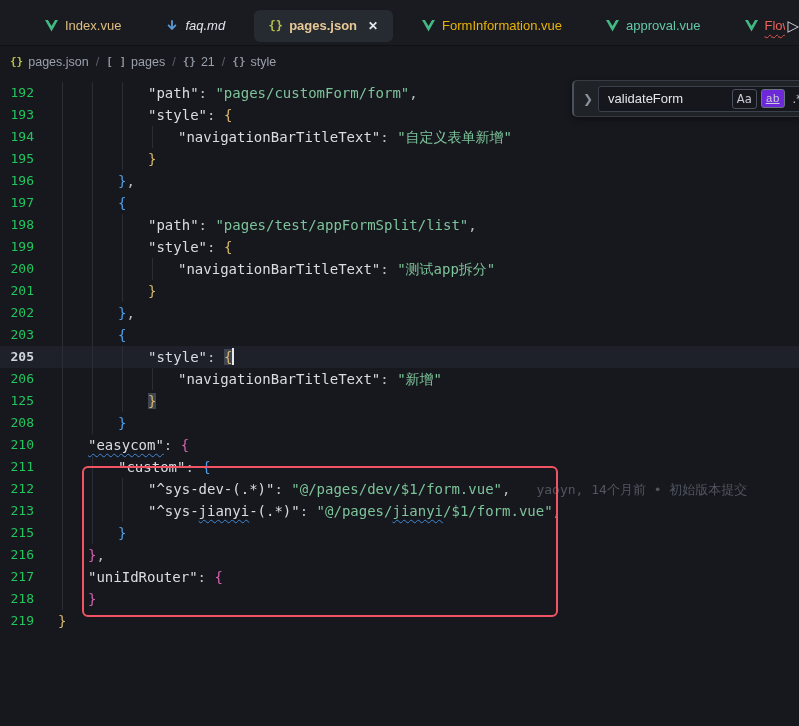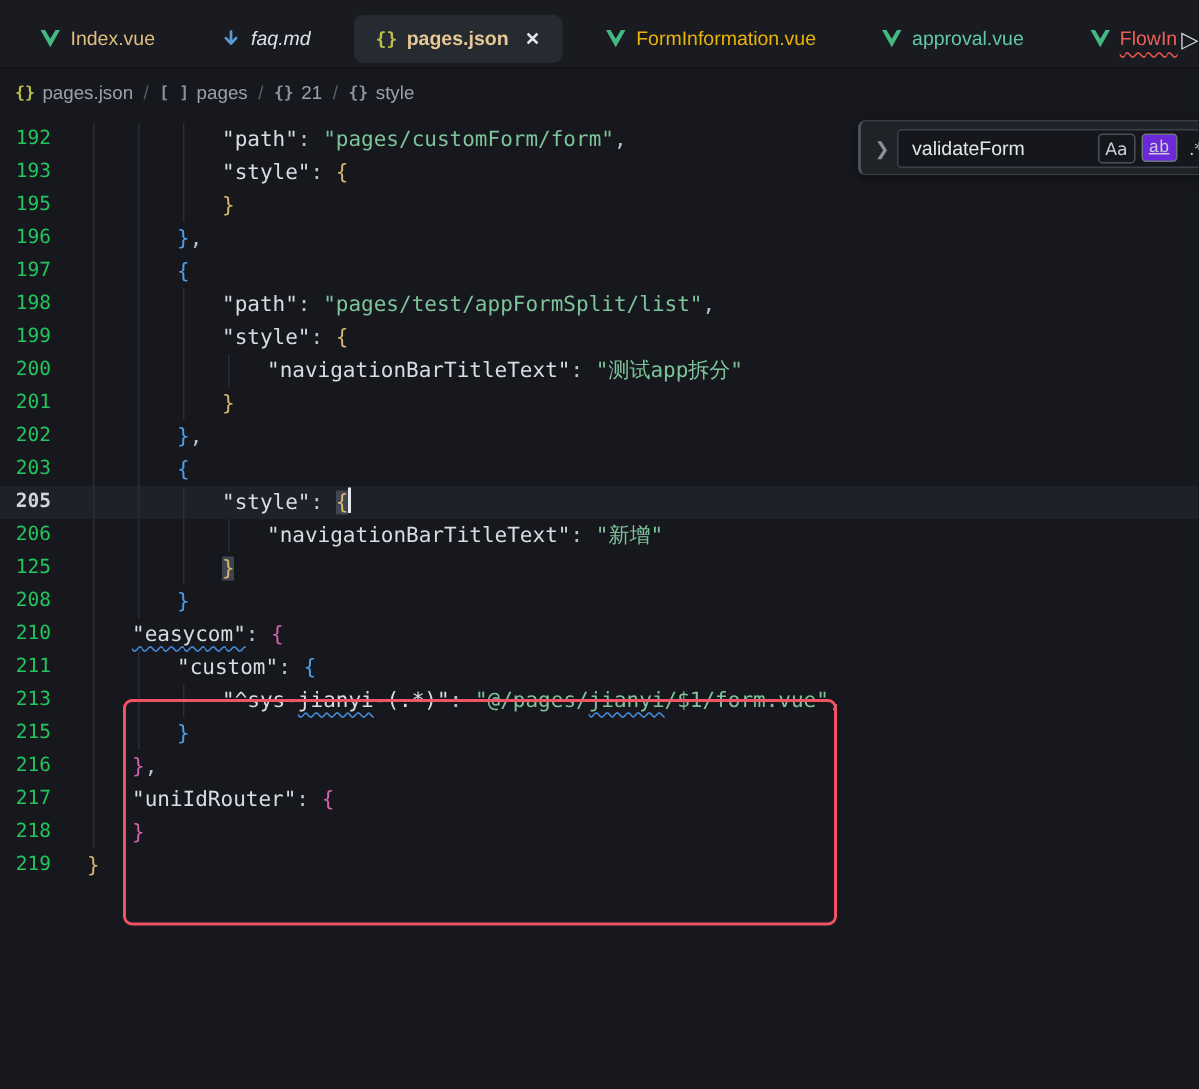--- a/index.html
+++ b/index.html
@@ -10,21 +10,21 @@
     color:#d7dae0;
     position:relative;
   }
 
   
   .tabbar {
     position:absolute; top:0; left:0; width:799px; height:46px;
     background:#1a1b20;
     border-bottom:1px solid #101114;
     display:flex; align-items:center;
-    padding:6px 0 0 12px;
+    padding:6px 0 0 30px;
   }
   .tab {
     display:flex; align-items:center; gap:7px;
     height:32px; padding:0 15px; margin-right:14px;
     font-size:13px; white-space:nowrap; border-radius:6px;
     cursor:pointer; flex:0 0 auto;
   }
   .tab.active { background:#262a31; font-weight:bold; }
   .tab.italic .tab-label { font-style:italic; }
   .tab.error .tab-label {
@@ -194,20 +194,28 @@
       <span class="code" style="padding-left: 102px;"><span class="tk-k">"path"</span><span class="tk-p">: </span><span class="tk-s">"pages/customForm/form"</span><span class="tk-p">,</span></span>
     </div>
     <div class="row">
       <span class="ln">193</span>
       <span class="guide" style="left: 62px;"></span>
       <span class="guide" style="left: 92px;"></span>
       <span class="guide" style="left: 122px;"></span>
       <span class="code" style="padding-left: 102px;"><span class="tk-k">"style"</span><span class="tk-p">: </span><span class="tk-by">{</span></span>
     </div>
     <div class="row">
+      <span class="ln">194</span>
+      <span class="guide" style="left: 62px;"></span>
+      <span class="guide" style="left: 92px;"></span>
+      <span class="guide" style="left: 122px;"></span>
+      <span class="guide" style="left: 152px;"></span>
+      <span class="code" style="padding-left: 132px;"><span class="tk-k">"navigationBarTitleText"</span><span class="tk-p">: </span><span class="tk-s">"自定义表单新增"</span></span>
+    </div>
+    <div class="row">
       <span class="ln">195</span>
       <span class="guide" style="left: 62px;"></span>
       <span class="guide" style="left: 92px;"></span>
       <span class="guide" style="left: 122px;"></span>
       <span class="code" style="padding-left: 102px;"><span class="tk-by">}</span></span>
     </div>
     <div class="row">
       <span class="ln">196</span>
       <span class="guide" style="left: 62px;"></span>
       <span class="guide" style="left: 92px;"></span>
@@ -291,20 +299,27 @@
     <div class="row">
       <span class="ln">210</span>
       <span class="guide" style="left: 62px;"></span>
       <span class="code" style="padding-left: 42px;"><span class="tk-ksq">"easycom"</span><span class="tk-p">: </span><span class="tk-bp">{</span></span>
     </div>
     <div class="row">
       <span class="ln">211</span>
       <span class="guide" style="left: 62px;"></span>
       <span class="guide" style="left: 92px;"></span>
       <span class="code" style="padding-left: 72px;"><span class="tk-k">"custom"</span><span class="tk-p">: </span><span class="tk-bb">{</span></span>
+    </div>
+    <div class="row">
+      <span class="ln">212</span>
+      <span class="guide" style="left: 62px;"></span>
+      <span class="guide" style="left: 92px;"></span>
+      <span class="guide" style="left: 122px;"></span>
+      <span class="code" style="padding-left: 102px;"><span class="tk-k">"^sys-dev-(.*)"</span><span class="tk-p">: </span><span class="tk-s">"@/pages/dev/$1/form.vue"</span><span class="tk-p">,</span><span class="tk-bl">yaoyn, 14个月前  •  初始版本提交</span></span>
     </div>
     <div class="row">
       <span class="ln">213</span>
       <span class="guide" style="left: 62px;"></span>
       <span class="guide" style="left: 92px;"></span>
       <span class="guide" style="left: 122px;"></span>
       <span class="code" style="padding-left: 102px;"><span class="tk-k">"^sys-</span><span class="tk-ksq">jianyi</span><span class="tk-k">-(.*)"</span><span class="tk-p">: </span><span class="tk-s">"@/pages/</span><span class="tk-ssq">jianyi</span><span class="tk-s">/$1/form.vue"</span><span class="tk-p">,</span></span>
     </div>
     <div class="row">
       <span class="ln">215</span>

